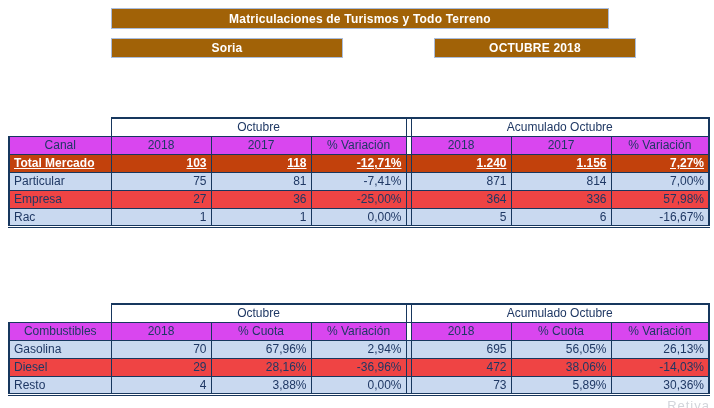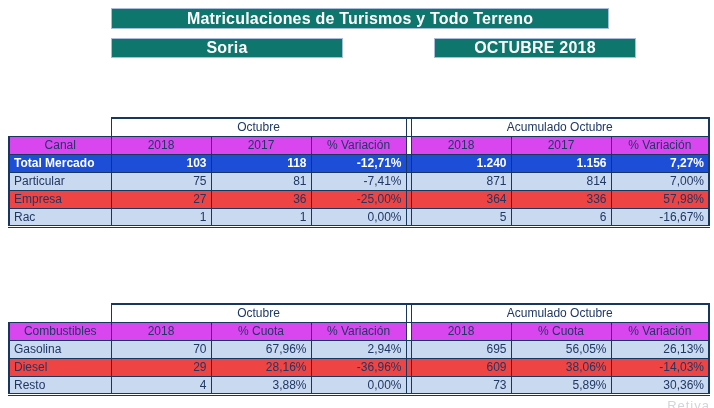--- a/index.html
+++ b/index.html
@@ -1,22 +1,22 @@
 <!DOCTYPE html>
 <html><head>
 <meta charset="utf-8">
 <style>
   html,body{margin:0;padding:0;background:#ffffff;}
   .page{
     position:relative;width:714px;height:408px;background:#ffffff;
     font-family:"Liberation Sans",sans-serif;overflow:hidden;
   }
   .bar{
-    position:absolute;background:#0f766e;border:1px solid #a9bcdb;
-    color:#ffffff;font-weight:bold;font-size:16px;
+    position:absolute;background:#a16207;border:1px solid #a9bcdb;
+    color:#ffffff;font-weight:bold;font-size:12px;
     display:flex;align-items:center;justify-content:center;
     box-sizing:border-box;letter-spacing:.2px;
   }
   .title-bar{left:111px;top:8px;width:498px;height:21px;}
   .region-bar{left:111px;top:38px;width:232px;height:20px;}
   .period-bar{left:408px;top:38px;width:202px;height:20px;margin-left:26px;}
 
   table.rpt{
     position:absolute;left:8px;border-collapse:collapse;table-layout:fixed;
     width:700px;font-size:12px;color:#1f3864;
@@ -36,21 +36,21 @@
   td.empty{border:none !important;background:#ffffff;}
 
   th.group{ background:#ffffff;height:18px;}
   th.colhead{text-align:center;background:#d946ef;height:19px;}
 
   tbody td.label{text-align:left;padding-left:4px;}
   tbody td.num{text-align:right;padding-right:4px;padding-left:44px;}
 
   tbody tr.alt   > td{background:#c9d9f0;}
   tbody tr.plain > td{background:#ef4444;}
-  tbody tr.total > td{background:#1d4ed8;color:#ffffff;font-weight:bold;}
+  tbody tr.total > td{background:#c2410c;color:#ffffff;font-weight:bold;text-decoration:underline;}
 
   tbody tr:last-child > td{border-bottom:3px double #17375e;}
 
   .watermark{
     position:absolute;right:4px;bottom:-5px;font-size:13px;color:#c3c7cf;
     opacity:.75;letter-spacing:1px;
   }
 </style>
 </head>
 <body>
@@ -173,21 +173,21 @@
           <td class="num">695</td>
           <td class="num">56,05%</td>
           <td class="num">26,13%</td>
         </tr>
         <tr class="plain">
           <td class="label">Diesel</td>
           <td class="num">29</td>
           <td class="num">28,16%</td>
           <td class="num">-36,96%</td>
           <td class="spacer"></td>
-          <td class="num">609</td>
+          <td class="num">472</td>
           <td class="num">38,06%</td>
           <td class="num">-14,03%</td>
         </tr>
         <tr class="alt">
           <td class="label">Resto</td>
           <td class="num">4</td>
           <td class="num">3,88%</td>
           <td class="num">0,00%</td>
           <td class="spacer"></td>
           <td class="num">73</td>

